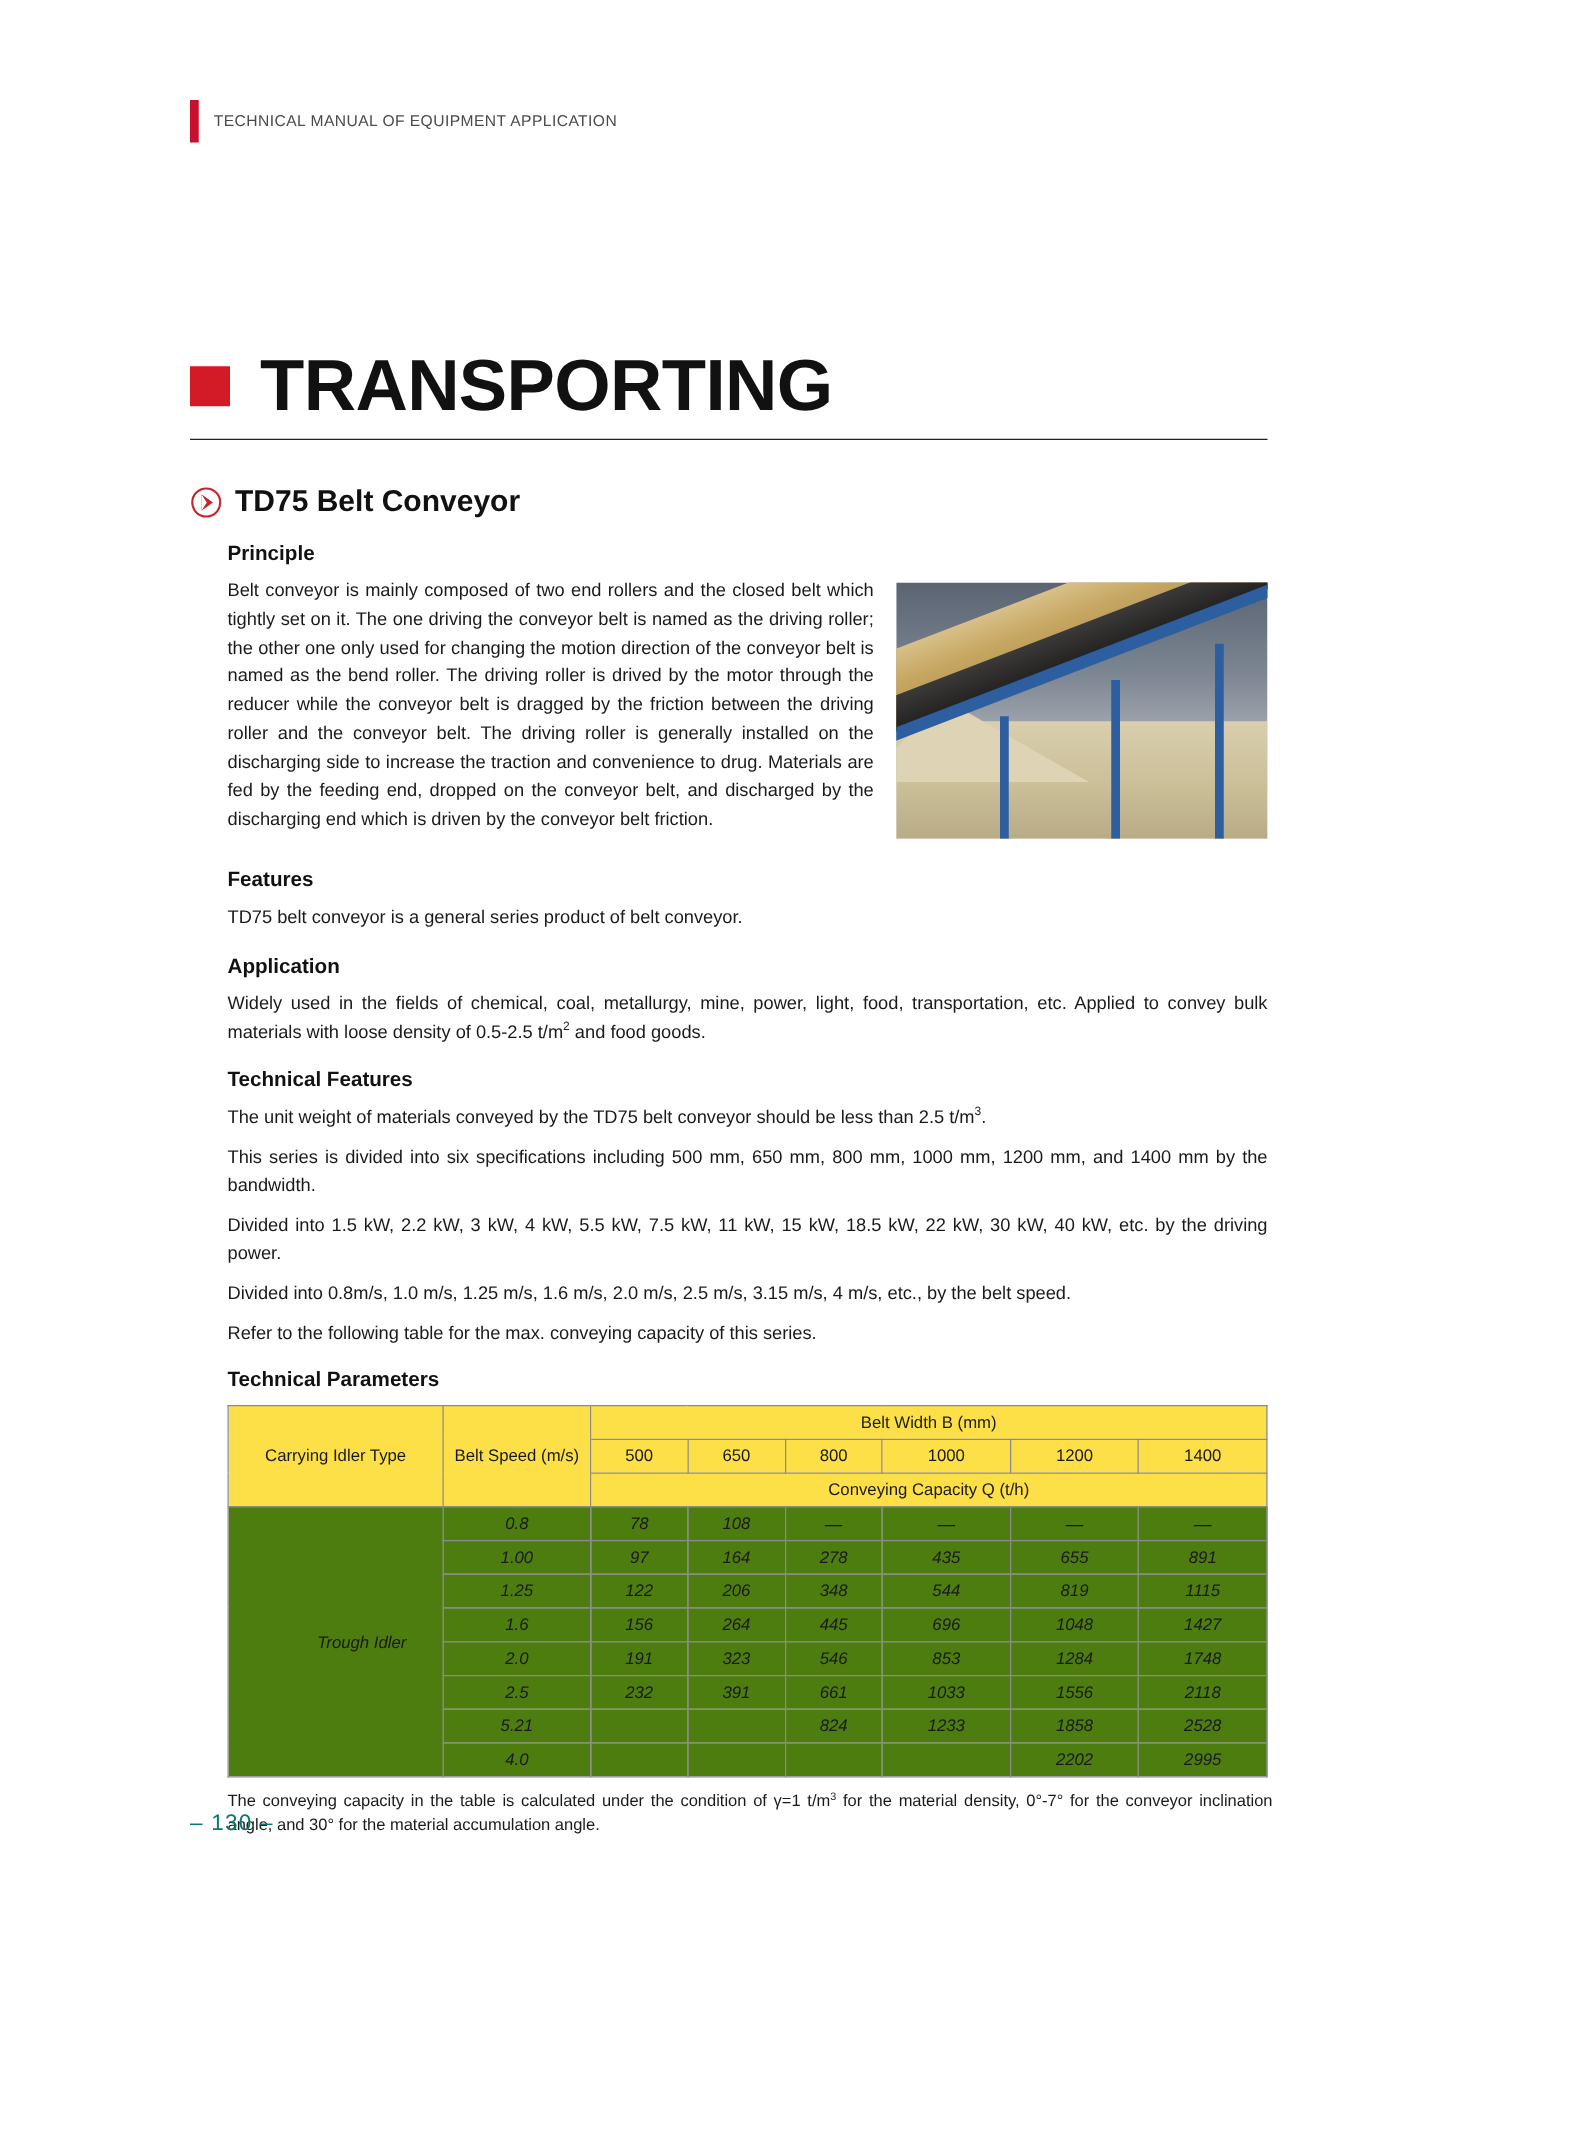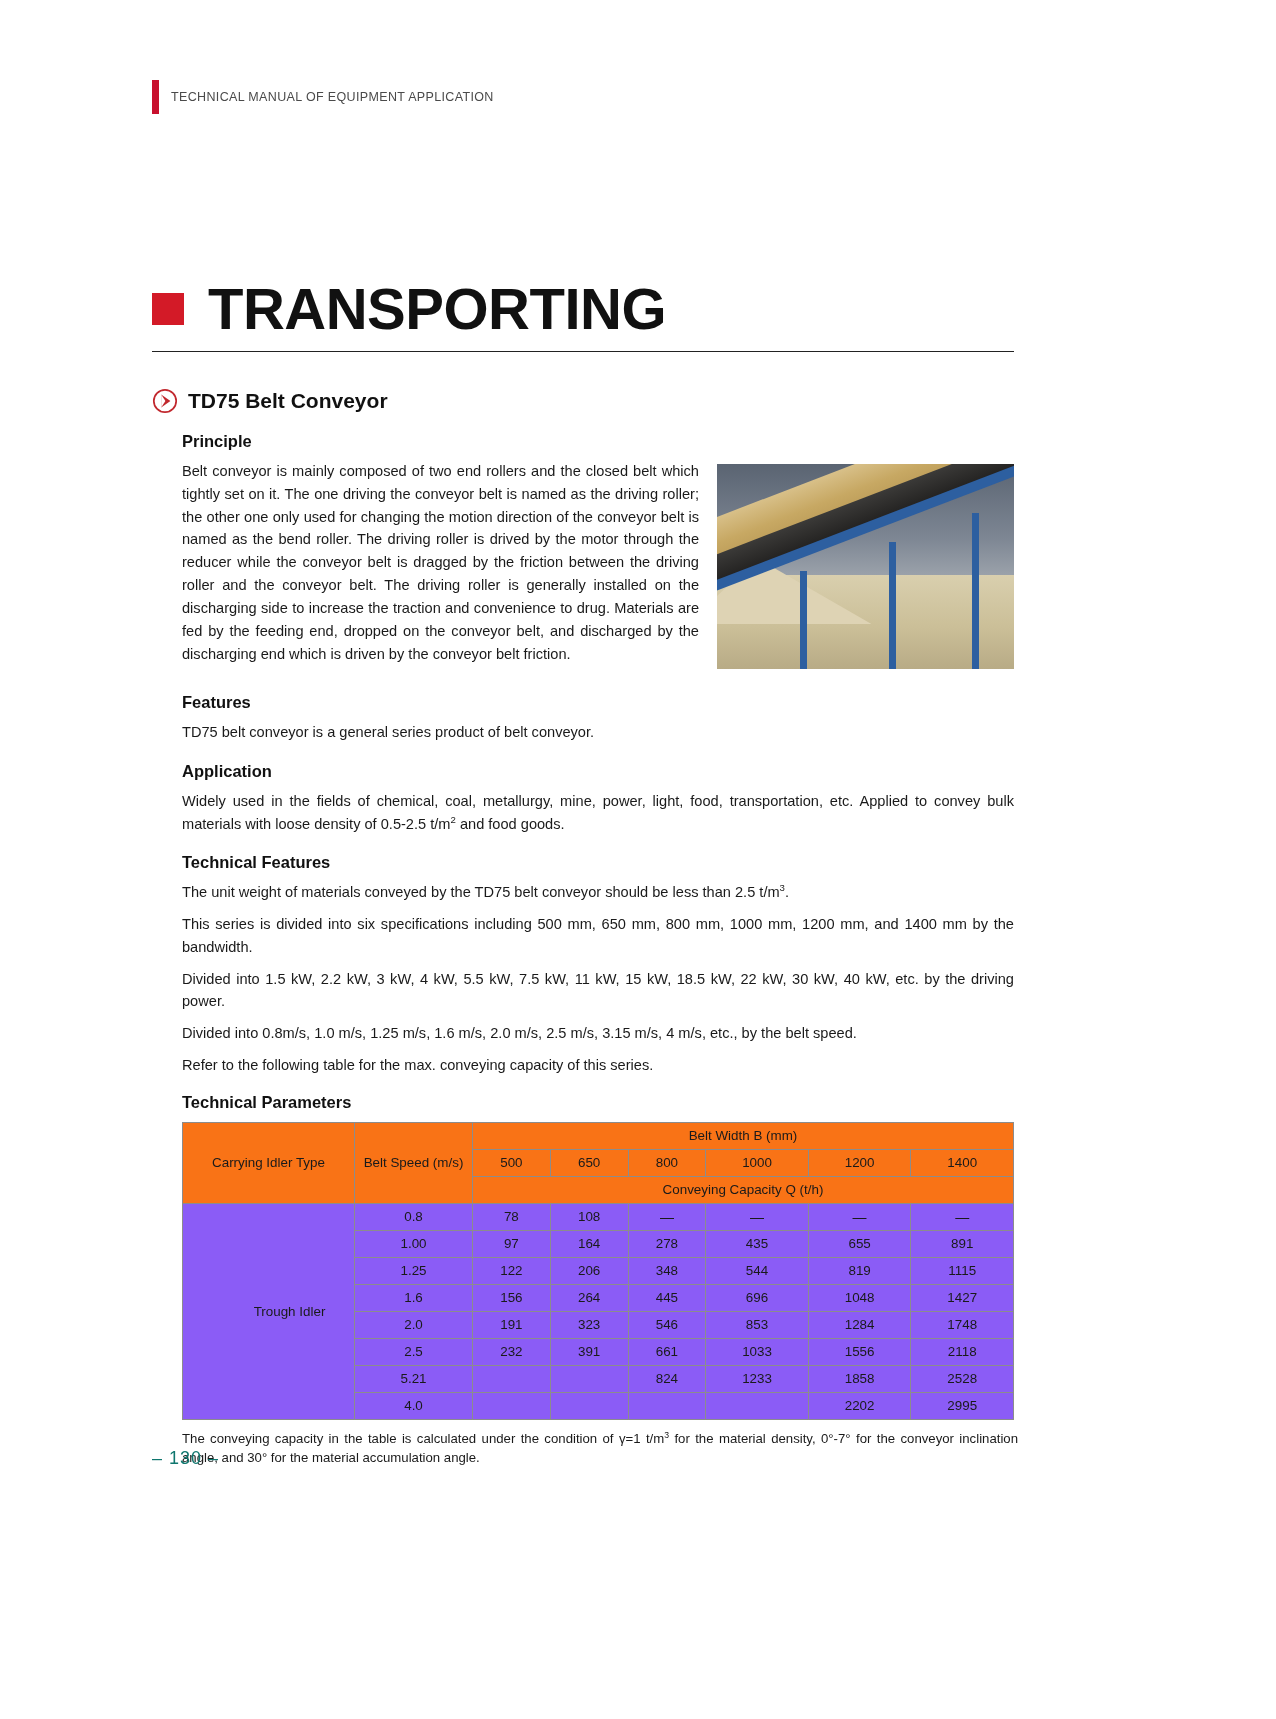--- a/index.html
+++ b/index.html
@@ -72,21 +72,21 @@
 
   
   .section-head {
     display: flex;
     align-items: center;
     margin-top: 36px;
     margin-left: 0px;
   }
   .arrow-icon { width: 26px; height: 26px; flex: none; margin-right: 10px; }
   .section-title {
-    font-size: 21px;
+    font-size: 24px;
     font-weight: bold;
     color: #111;
   }
 
   
   .sub-head {
     font-size: 16.5px;
     font-weight: bold;
     color: #111;
     margin: 18px 0 9px 30px;
@@ -133,24 +133,24 @@
     font-size: 13.4px;
   }
   .param-table td, .param-table th {
     border: 1px solid #8c8c8c;
     text-align: center;
     font-weight: normal;
     color: #1a1a1a;
     padding: 0;
     height: 27px;
   }
-  .param-table thead td { background: #f97316; }
+  .param-table thead td { background: #fde047; }
   .hdr-left { width: 172px; }
   .hdr-speed { width: 118px; }
-  .param-table tbody td { background: #8b5cf6; height: 27px; }
+  .param-table tbody td { background: #4d7c0f; height: 27px; font-style: italic; }
   td.idler-cell { vertical-align: middle; padding-left: 42px; }
   .dash { font-size: 14px; }
 
   
   .footnote {
     font-size: 13.2px;
     line-height: 1.5;
     margin: 9px 0 0 30px;
     width: 836px;
     text-align: justify;

